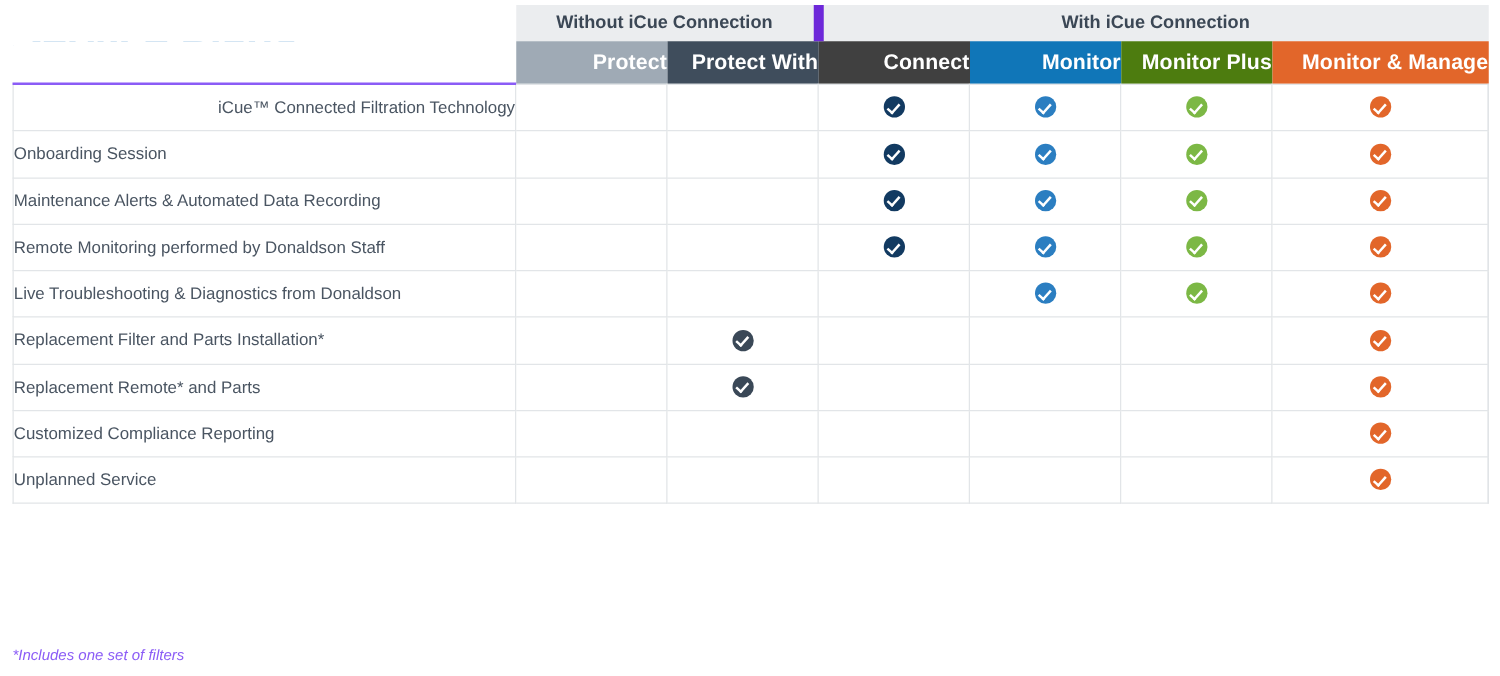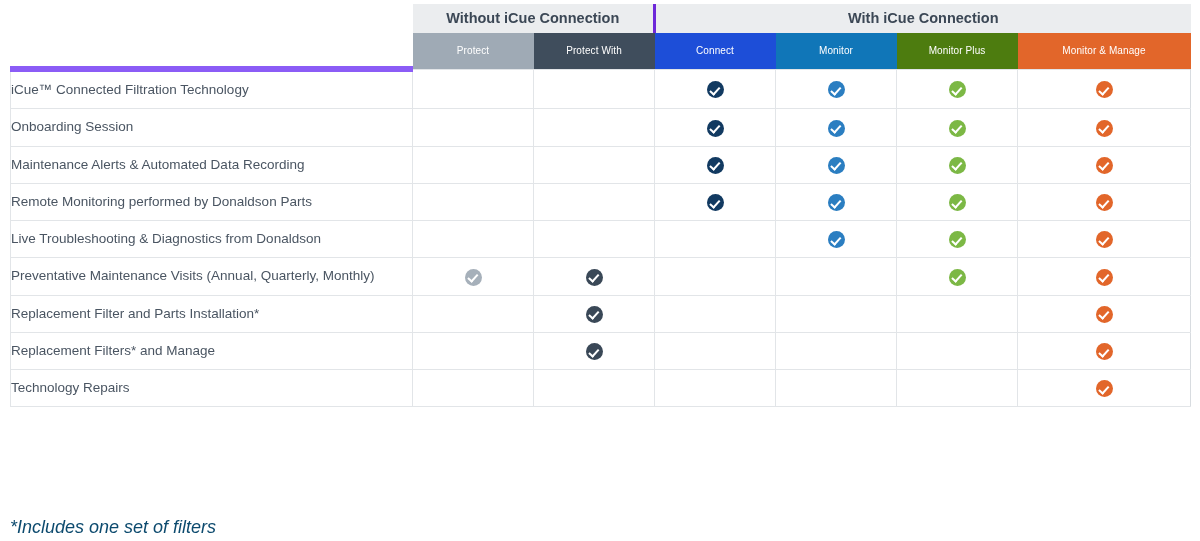--- a/index.html
+++ b/index.html
@@ -59,53 +59,53 @@
   .grouphdr {
     background: #ebedef;
     color: #3b4755;
     font-size: 14.5px;
     font-weight: bold;
     text-align: center;
     height: 29px;
     line-height: 29px;
     white-space: nowrap;
   }
-  .grouphdr.sep { border-right: 3px solid #6d28d9; }
+  .grouphdr.sep { border-right: 8px solid #6d28d9; }
 
   
   .colhdr {
     height: 33px;
     line-height: 33px;
-    text-align: center;
-    font-size: 10px;
-    font-weight: normal;
+    text-align: right;
+    font-size: 17px;
+    font-weight: bold;
     color: #ffffff;
     white-space: nowrap;
     letter-spacing: 0.1px;
   }
   .colhdr-blank { background: #ffffff; }
   .ch-protect      { background: #9faab5; }
   .ch-protect-plus { background: #3f4d5c; }
-  .ch-connect      { background: #1d4ed8; }
+  .ch-connect      { background: #404040; }
   .ch-monitor      { background: #1076b8; }
   .ch-monitor-plus { background: #4d7c0f; }
   .ch-monitor-mgr  { background: #e2662a; }
 
   
   .brow { height: 36.25px; }
   .cell-label {
     border: 1px solid #e2e5e8;
     border-top: none;
     font-size: 13.5px;
     color: #4a5562;
     padding-left: 11px;
     line-height: 36.25px;
     white-space: nowrap;
   }
-  .brow:first-child .cell-label { border-top: 6px solid #8b5cf6; }
+  .brow:first-child .cell-label { border-top: 2px solid #8b5cf6; text-align: right; }
   .cell-mark {
     border: 1px solid #e2e5e8;
     border-top: none;
     text-align: center;
   }
   .brow:first-child .cell-mark { border-top: 1px solid #e2e5e8; }
   .cell-mark.last { border-right: 1px solid #d8dce0; }
 
   
   .check {
@@ -132,23 +132,23 @@
   .check.navy        { background: #123a61; }
   .check.blue        { background: #2b7ec1; }
   .check.green       { background: #7cb845; }
   .check.orange      { background: #e2662a; }
 
   
   .footnote {
     position: absolute;
     left: 10px;
     top: 517px;
-    font-size: 18px;
+    font-size: 12px;
     font-style: italic;
-    color: #0c4a6e;
+    color: #8b5cf6;
     white-space: nowrap;
   }
 </style>
 </head>
 <body>
 
 <div id="page">
 
   <div class="page-title">Service Plans</div>
 
@@ -203,66 +203,66 @@
         <tr class="brow">
           <td class="cell-label">Maintenance Alerts &amp; Automated Data Recording</td>
           <td class="cell-mark"></td>
           <td class="cell-mark"></td>
           <td class="cell-mark"><span class="check navy"></span></td>
           <td class="cell-mark"><span class="check blue"></span></td>
           <td class="cell-mark"><span class="check green"></span></td>
           <td class="cell-mark last"><span class="check orange"></span></td>
         </tr>
         <tr class="brow">
-          <td class="cell-label">Remote Monitoring performed by Donaldson Parts</td>
+          <td class="cell-label">Remote Monitoring performed by Donaldson Staff</td>
           <td class="cell-mark"></td>
           <td class="cell-mark"></td>
           <td class="cell-mark"><span class="check navy"></span></td>
           <td class="cell-mark"><span class="check blue"></span></td>
           <td class="cell-mark"><span class="check green"></span></td>
           <td class="cell-mark last"><span class="check orange"></span></td>
         </tr>
         <tr class="brow">
           <td class="cell-label">Live Troubleshooting &amp; Diagnostics from Donaldson</td>
           <td class="cell-mark"></td>
           <td class="cell-mark"></td>
           <td class="cell-mark"></td>
           <td class="cell-mark"><span class="check blue"></span></td>
           <td class="cell-mark"><span class="check green"></span></td>
           <td class="cell-mark last"><span class="check orange"></span></td>
         </tr>
         <tr class="brow">
-          <td class="cell-label">Preventative Maintenance Visits (Annual, Quarterly, Monthly)</td>
-          <td class="cell-mark"><span class="check gray"></span></td>
+          <td class="cell-label">Replacement Filter and Parts Installation*</td>
+          <td class="cell-mark"></td>
           <td class="cell-mark"><span class="check slate"></span></td>
           <td class="cell-mark"></td>
           <td class="cell-mark"></td>
-          <td class="cell-mark"><span class="check green"></span></td>
-          <td class="cell-mark last"><span class="check orange"></span></td>
-        </tr>
-        <tr class="brow">
-          <td class="cell-label">Replacement Filter and Parts Installation*</td>
+          <td class="cell-mark"></td>
+          <td class="cell-mark last"><span class="check orange"></span></td>
+        </tr>
+        <tr class="brow">
+          <td class="cell-label">Replacement Remote* and Parts</td>
           <td class="cell-mark"></td>
           <td class="cell-mark"><span class="check slate"></span></td>
           <td class="cell-mark"></td>
           <td class="cell-mark"></td>
           <td class="cell-mark"></td>
           <td class="cell-mark last"><span class="check orange"></span></td>
         </tr>
         <tr class="brow">
-          <td class="cell-label">Replacement Filters* and Manage</td>
-          <td class="cell-mark"></td>
-          <td class="cell-mark"><span class="check slate"></span></td>
-          <td class="cell-mark"></td>
-          <td class="cell-mark"></td>
-          <td class="cell-mark"></td>
-          <td class="cell-mark last"><span class="check orange"></span></td>
-        </tr>
-        <tr class="brow">
-          <td class="cell-label">Technology Repairs</td>
+          <td class="cell-label">Customized Compliance Reporting</td>
+          <td class="cell-mark"></td>
+          <td class="cell-mark"></td>
+          <td class="cell-mark"></td>
+          <td class="cell-mark"></td>
+          <td class="cell-mark"></td>
+          <td class="cell-mark last"><span class="check orange"></span></td>
+        </tr>
+        <tr class="brow">
+          <td class="cell-label">Unplanned Service</td>
           <td class="cell-mark"></td>
           <td class="cell-mark"></td>
           <td class="cell-mark"></td>
           <td class="cell-mark"></td>
           <td class="cell-mark"></td>
           <td class="cell-mark last"><span class="check orange"></span></td>
         </tr>
       </tbody>
   </table>
 

